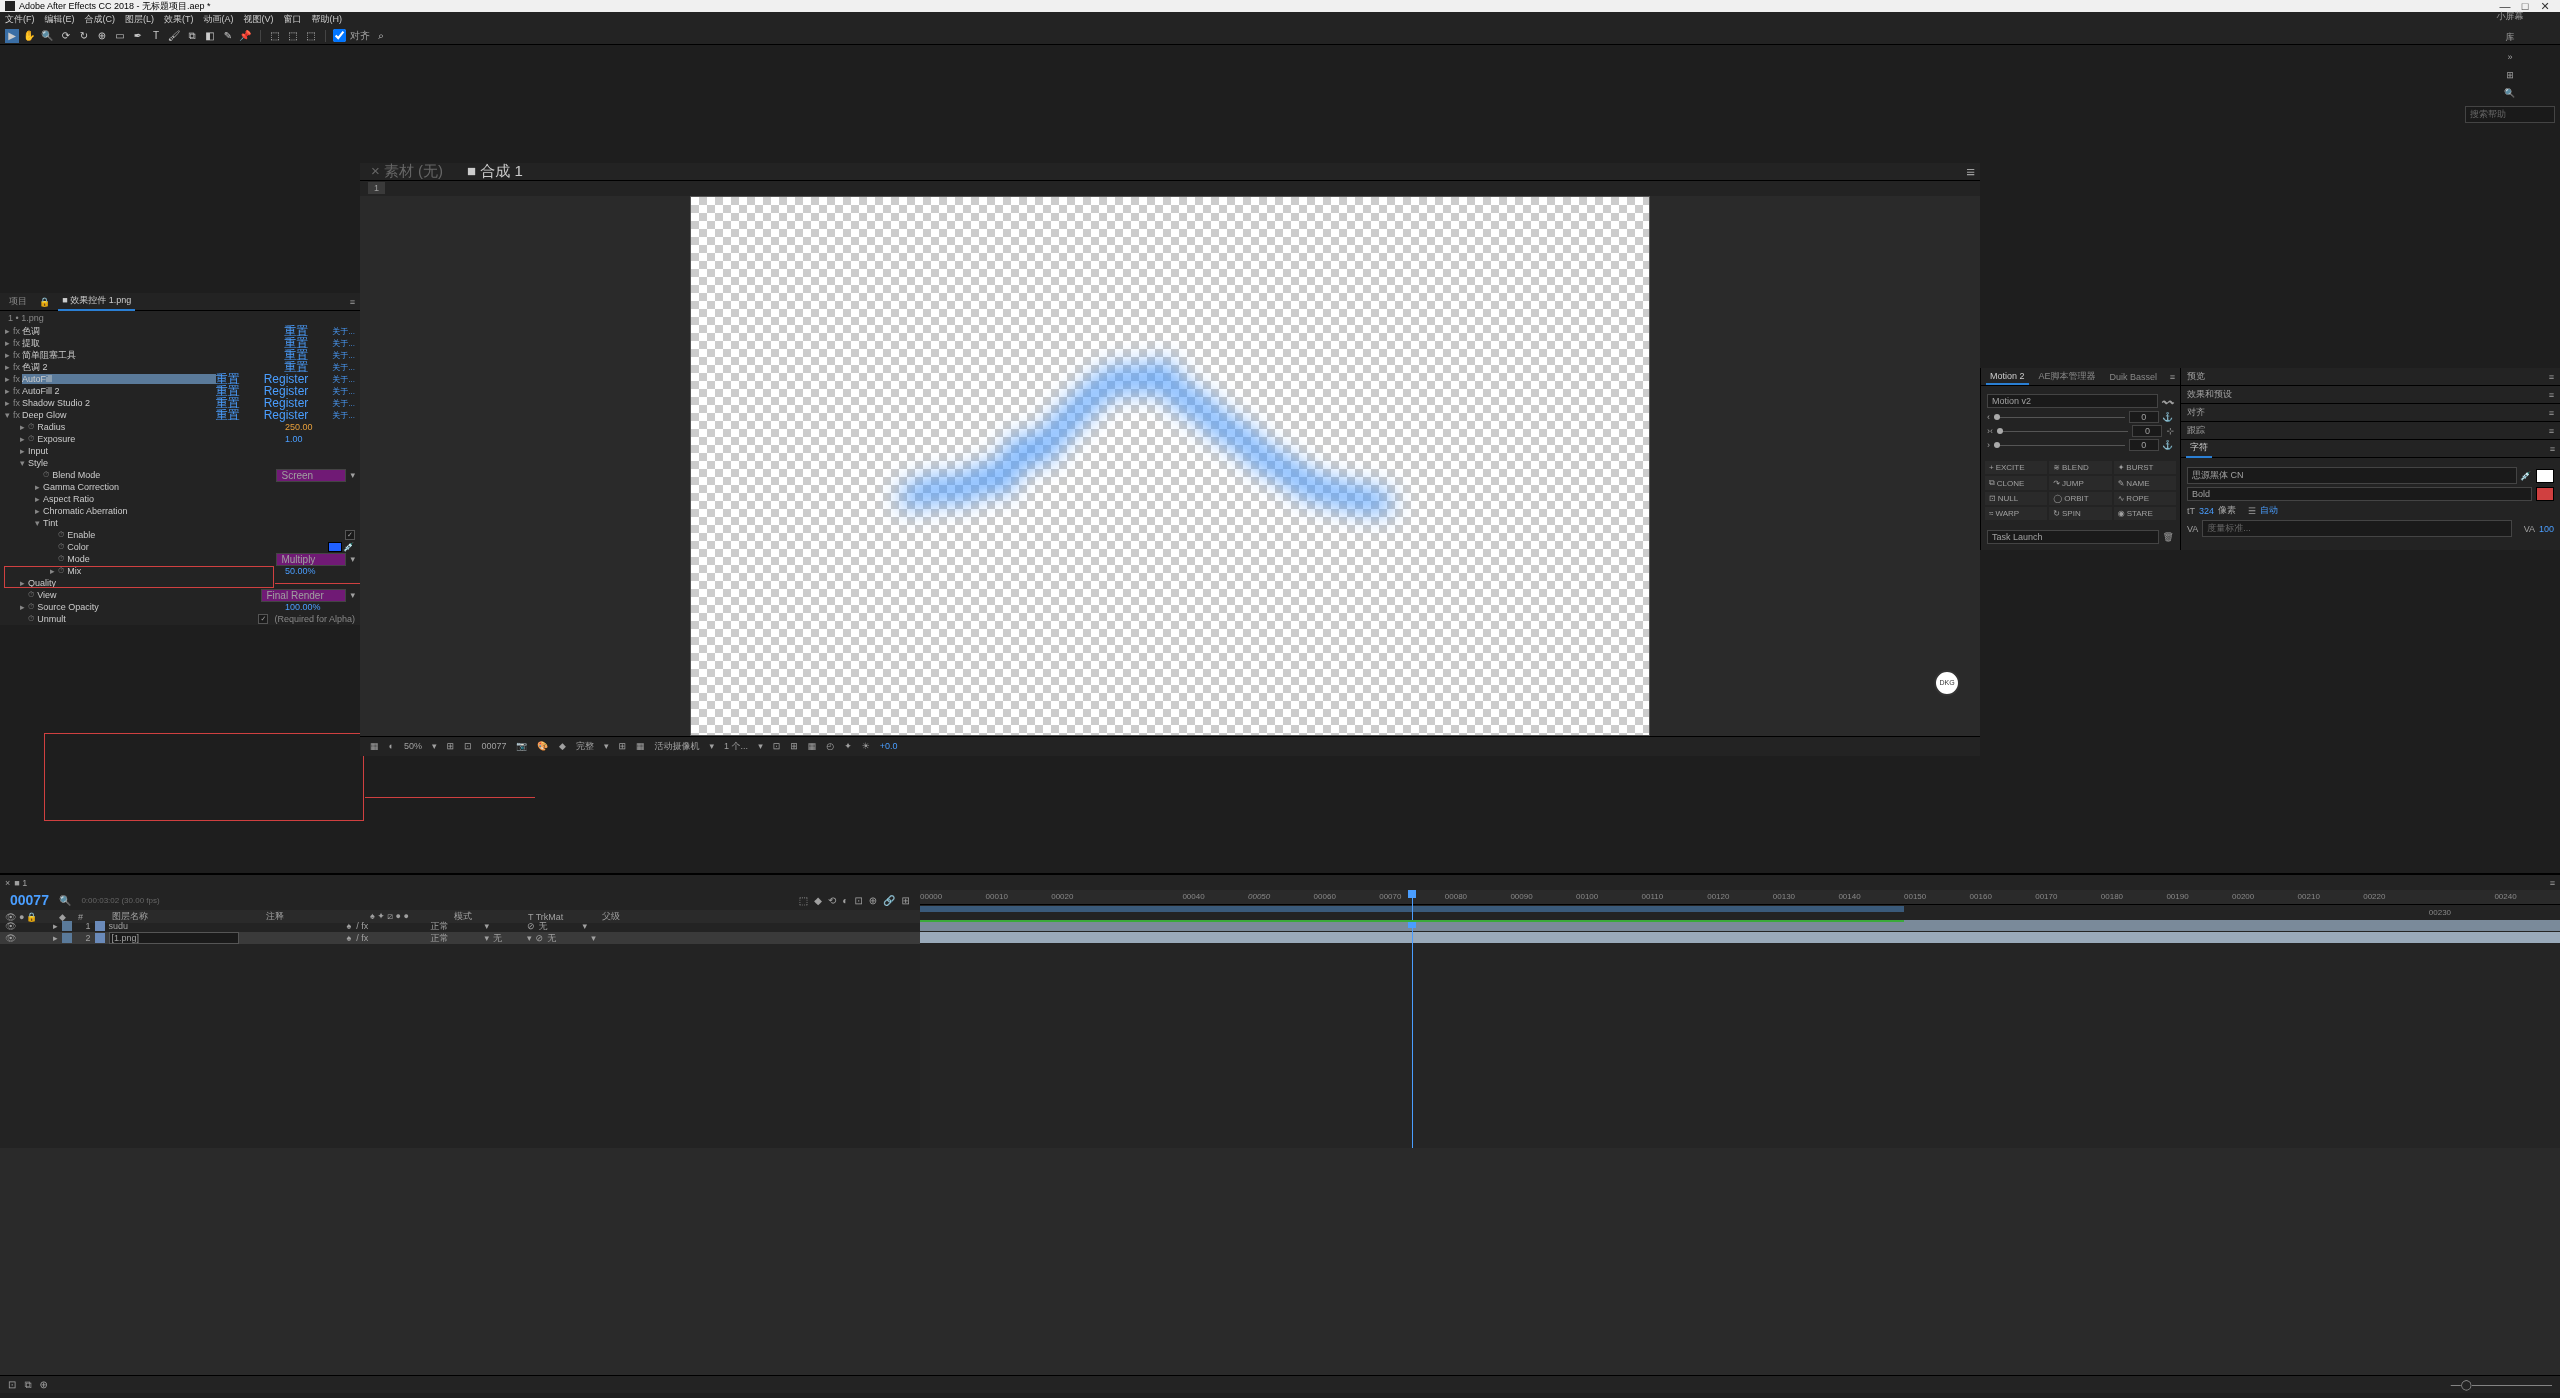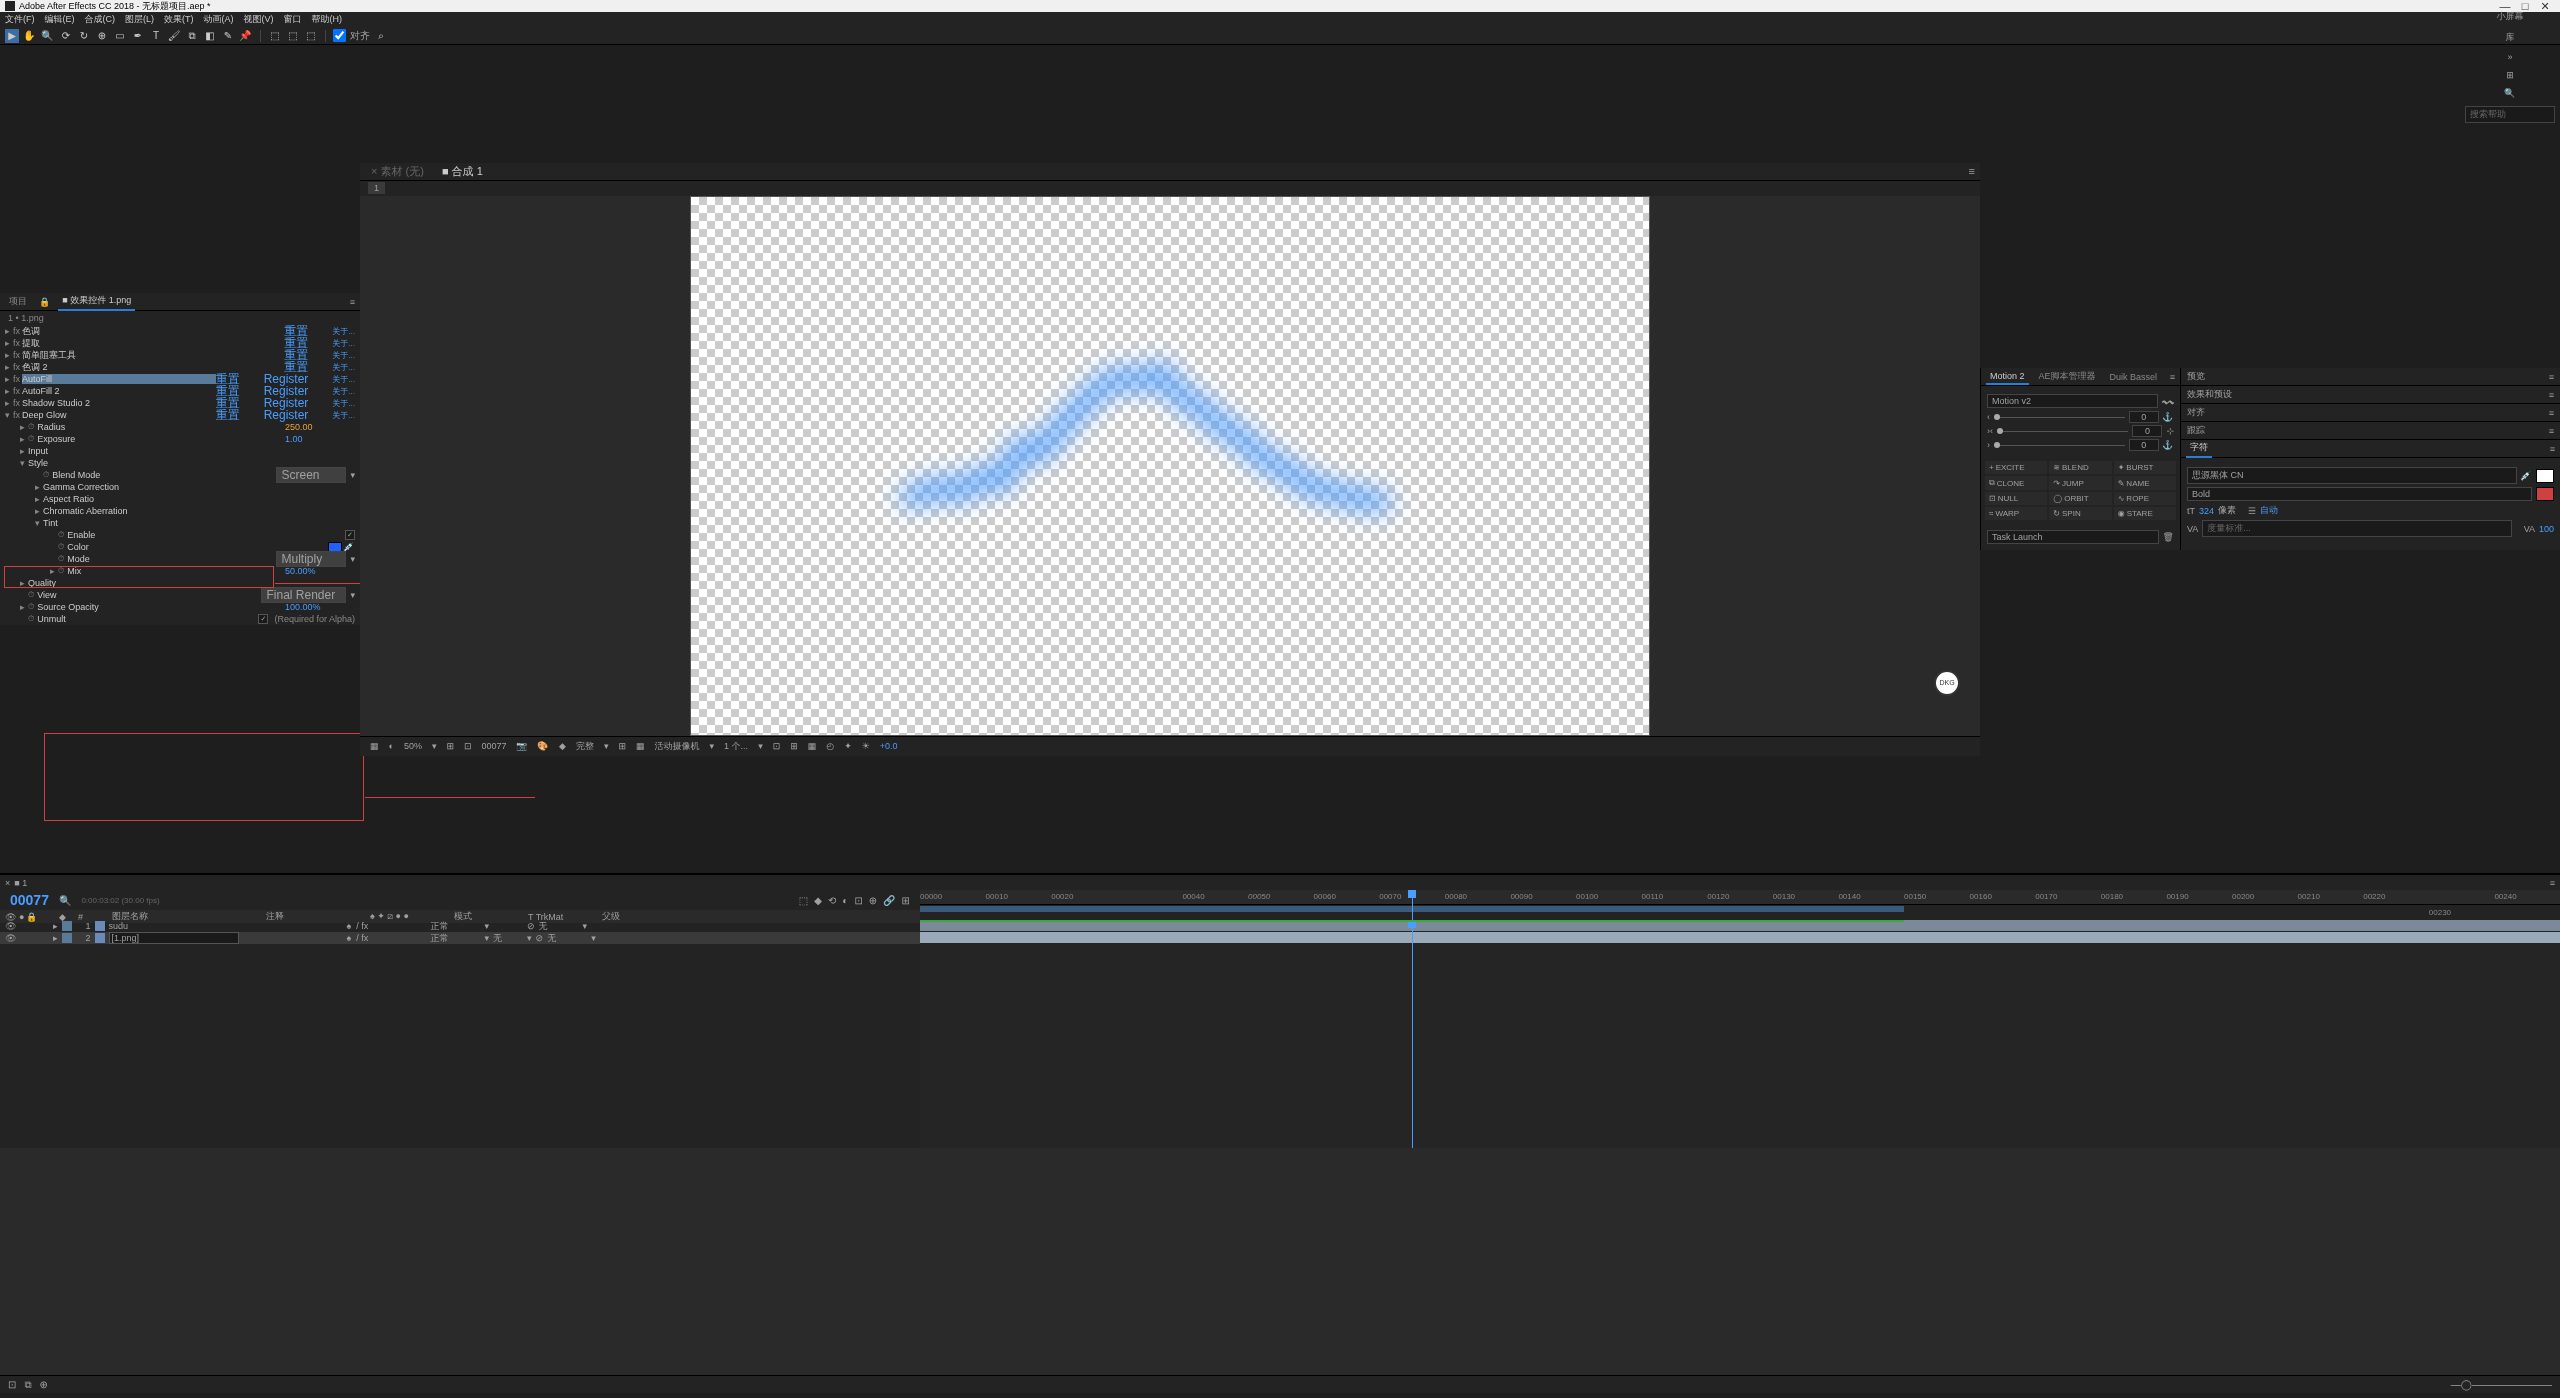--- a/index.html
+++ b/index.html
@@ -30,30 +30,30 @@
 .fx-row .fx-badge { color: #888; margin-right: 2px; }
 .fx-row .name { flex: 1; color: #ccc; }
 .fx-row .name.selected { background: #5a7a9a; }
 .fx-row .link { color: #4a9eff; margin-right: 24px; font-size: 12px; }
 .fx-row .link2 { color: #4a9eff; font-size: 8px; }
 .fx-row.sub { padding-left: 20px; }
 .fx-row.sub2 { padding-left: 35px; }
 .fx-row.sub3 { padding-left: 50px; }
 .fx-row .val { color: #4a9eff; width: 70px; }
 .fx-row .val-o { color: #e8a03c; width: 70px; }
-.fx-row .dd { background: #404040; border: 1px solid #444; padding: 0 4px; width: 70px; font-size: 12px; }
+.fx-row .dd { background: #701a75; border: 1px solid #444; padding: 0 4px; width: 70px; font-size: 10px; }
 .fx-row .stopwatch { color: #888; margin-right: 3px; font-size: 8px; }
 .fx-row .cb { width: 10px; height: 10px; background: #1a1a1a; border: 1px solid #555; display: flex; align-items: center; justify-content: center; font-size: 7px; }
 .fx-row .colorbox { width: 14px; height: 10px; background: #2060ff; border: 1px solid #000; margin-right: 2px; }
 .fx-row .eyedrop { font-size: 9px; }
 .red-box { position: absolute; border: 1px solid #d04040; pointer-events: none; }
 .red-line { position: absolute; height: 1px; background: #d04040; pointer-events: none; }
 
 .center-panel { flex: 1; background: #232323; display: flex; flex-direction: column; position: relative; }
-.comp-tabs { height: 18px; display: flex; align-items: center; padding: 0 5px; gap: 6px; font-size: 11px; border-bottom: 1px solid #000; }
+.comp-tabs { height: 18px; display: flex; align-items: center; padding: 0 5px; gap: 12px; font-size: 15px; border-bottom: 1px solid #000; }
 .comp-tabs .tab { padding: 2px 6px; color: #ccc; }
 .viewer-bar { height: 15px; padding: 0 8px; display: flex; align-items: center; font-size: 9px; }
 .viewer { flex: 1; background: #2a2a2a; display: flex; align-items: center; justify-content: center; position: relative; }
 .canvas-wrap { position: relative; }
 .canvas {
   width: 960px; height: 540px;
   background-image:
     linear-gradient(45deg, #ccc 25%, transparent 25%),
     linear-gradient(-45deg, #ccc 25%, transparent 25%),
     linear-gradient(45deg, transparent 75%, #ccc 75%),

